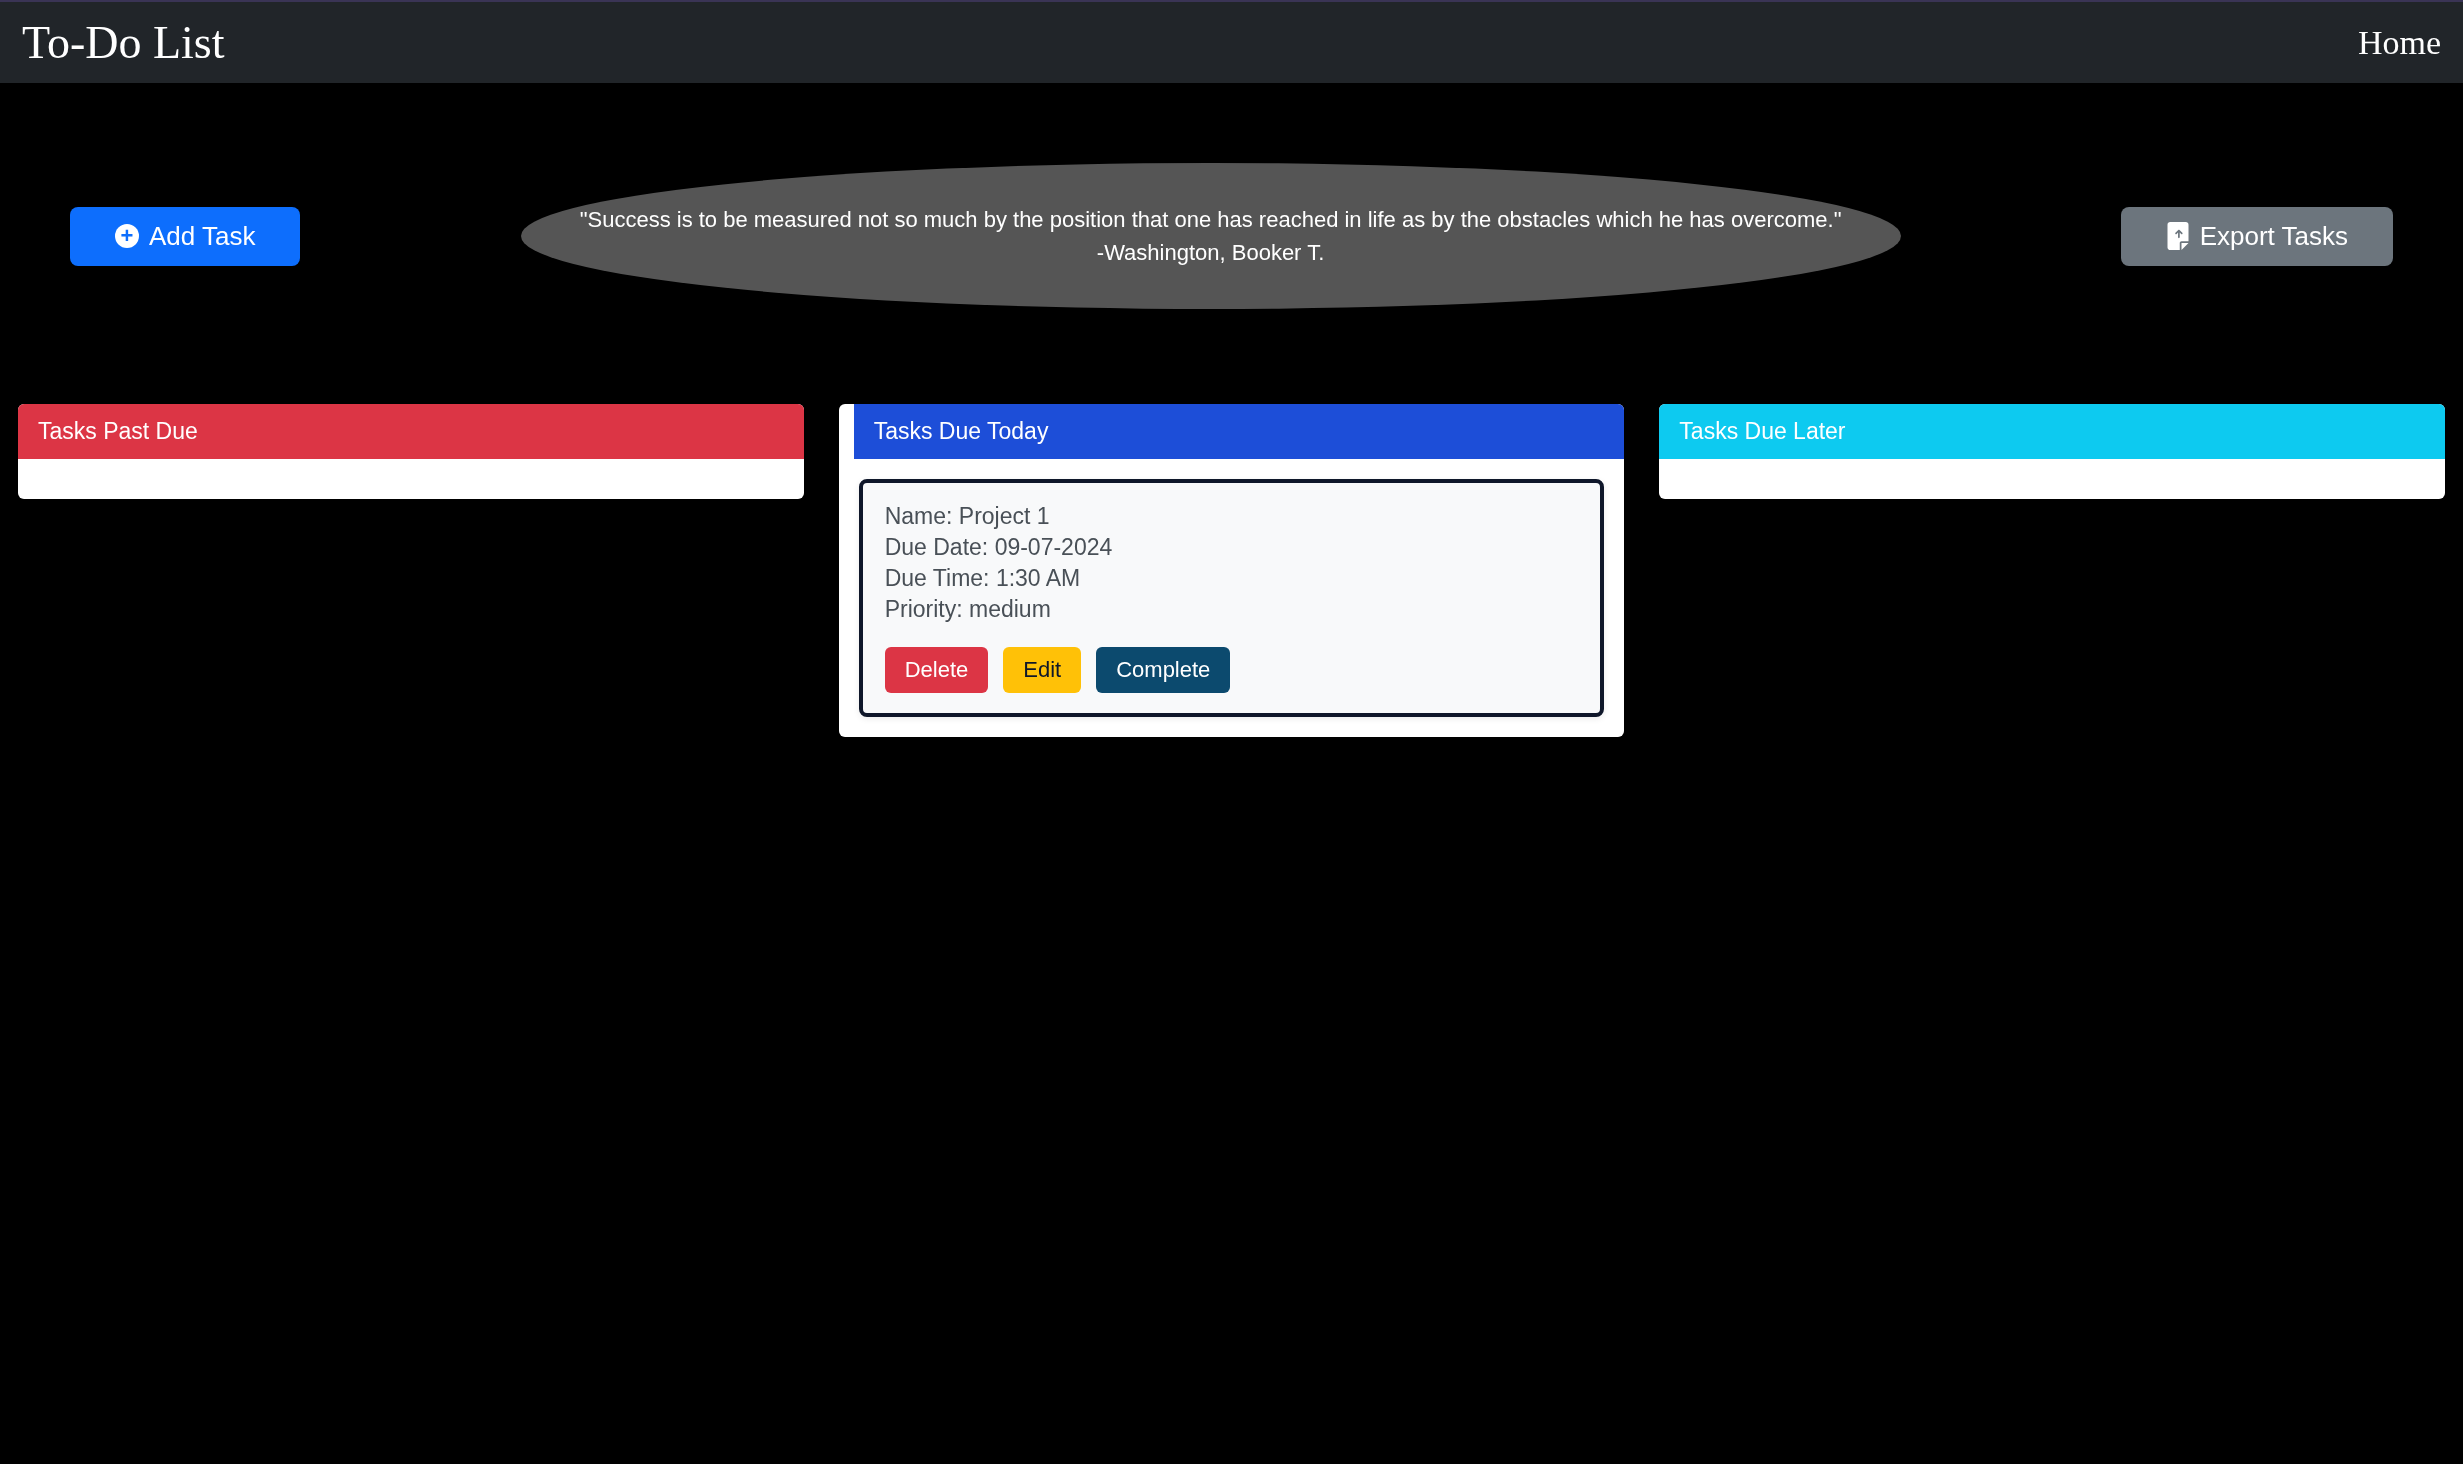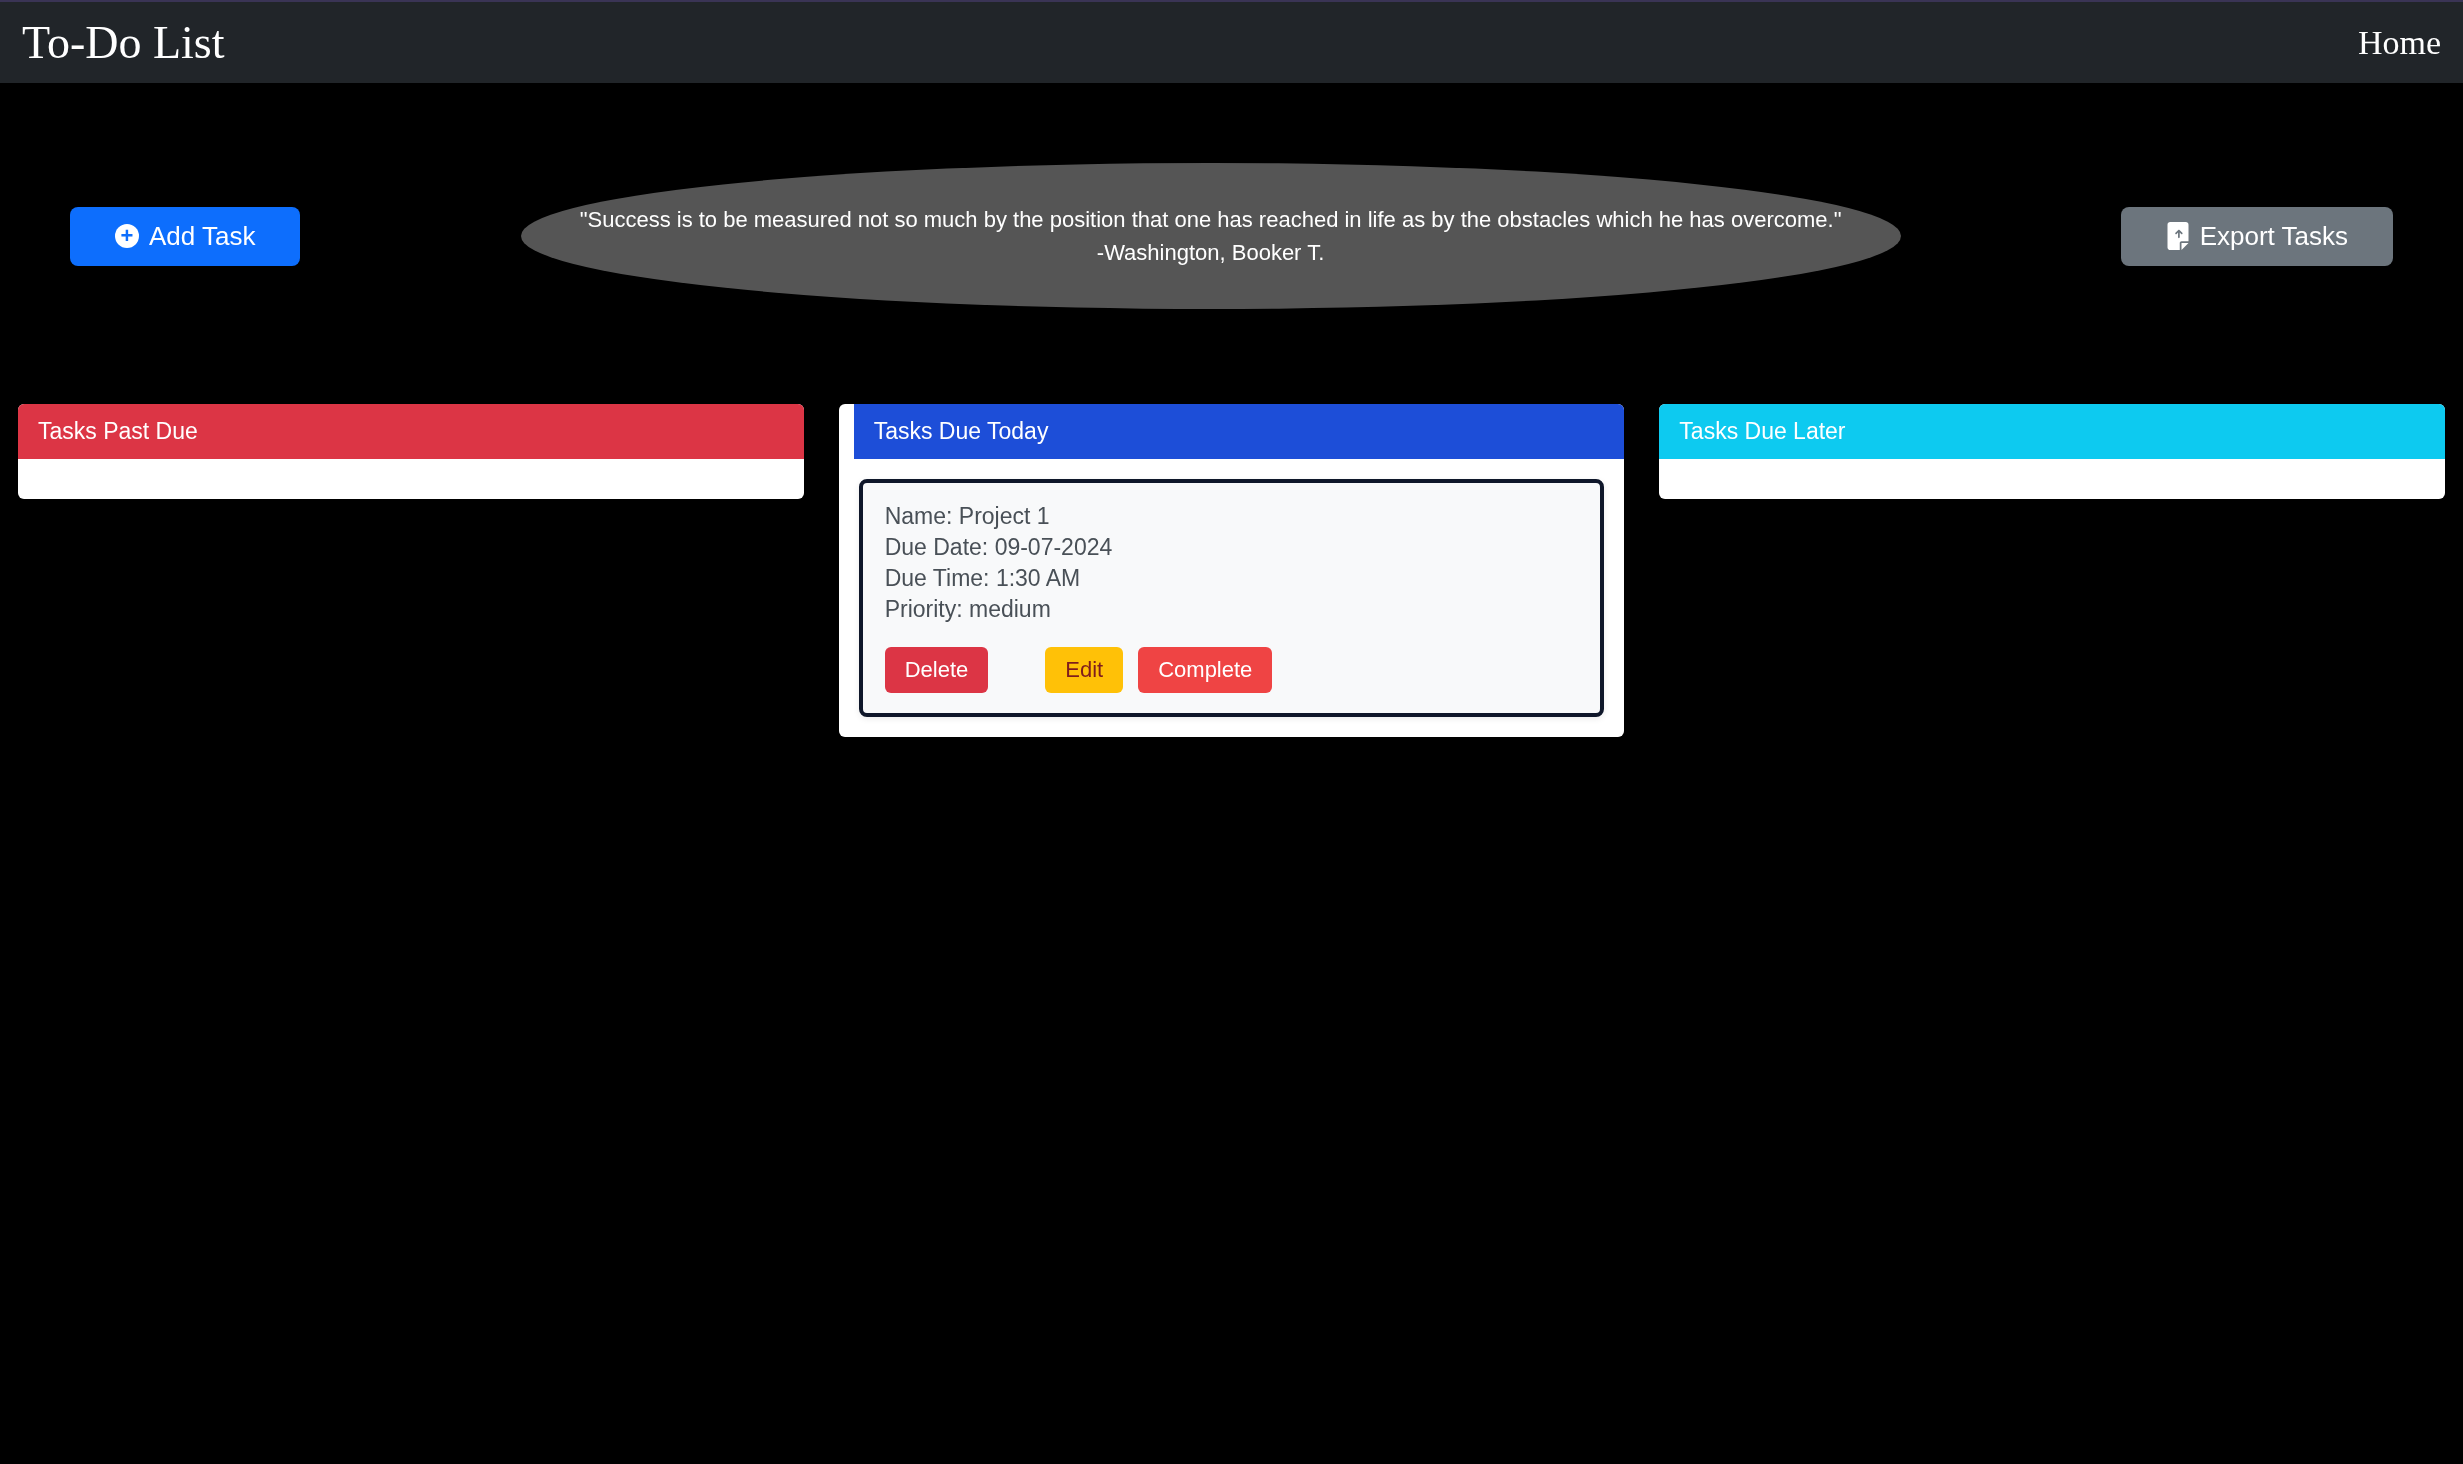--- a/index.html
+++ b/index.html
@@ -45,22 +45,22 @@
     border-radius: 8px;
     font-size: 26px;
     padding: 14px 45px;
     cursor: pointer;
     color: #fff;
     white-space: nowrap;
   }
   .btn-primary { background: #0d6efd; }
   .btn-secondary { background: #6c757d; }
   .btn-danger { background: #dc3545; }
-  .btn-warning { background: #ffc107; color: #7f1d1d; margin-left: 42px; }
-  .btn-success { background: #ef4444; }
+  .btn-warning { background: #ffc107; color: #0f172a; }
+  .btn-success { background: #0c4a6e; }
   .btn-small { font-size: 22px; padding: 10px 20px; border-radius: 6px; text-align: right; }
 
   .icon-circle-plus {
     width: 24px; height: 24px;
     border-radius: 50%;
     background: #fff;
     color: #0d6efd;
     display: inline-flex;
     align-items: center;
     justify-content: center;

